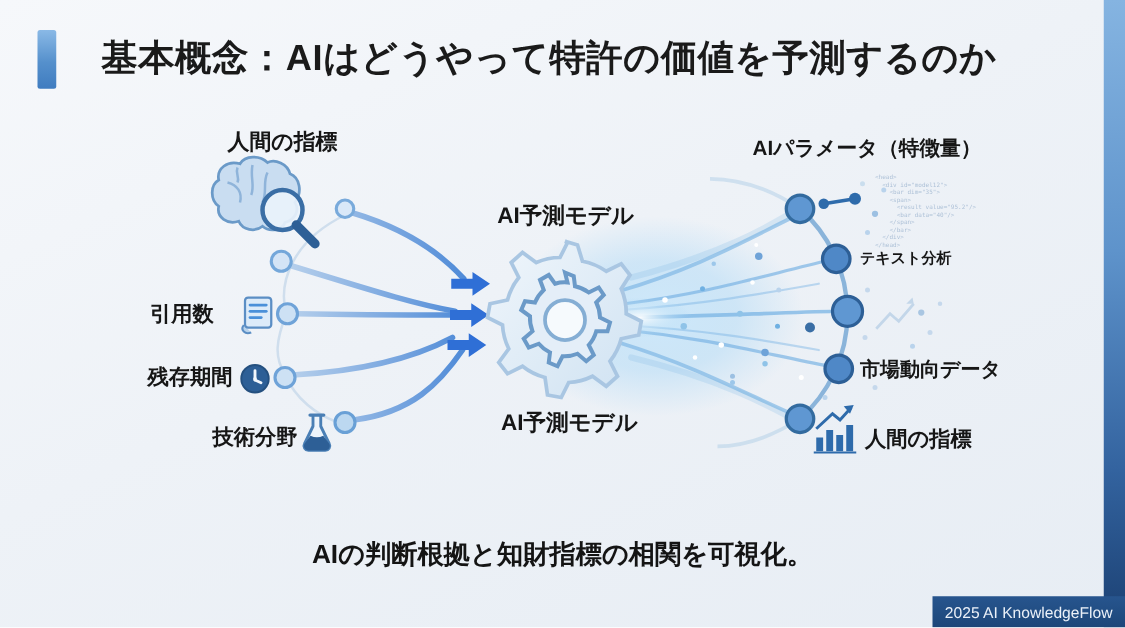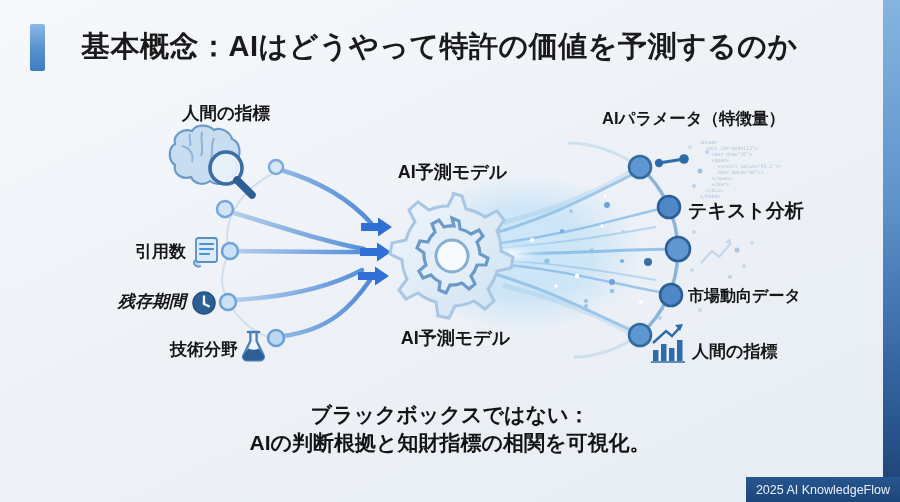--- a/index.html
+++ b/index.html
@@ -20,27 +20,27 @@
     background:linear-gradient(180deg,#8ab9e6 0%,#5590cc 55%,#3f7cc0 100%);
     border-radius:2px;
   }
   .page-title {
     position:absolute; left:62px; top:27px; width:800px;
     font-size:29px; font-weight:bold; color:#1a1a1a; letter-spacing:0.5px;margin-left:19px;
   }
   
   .lbl { position:absolute; font-weight:bold; color:#161616; white-space:nowrap; }
   .lbl-human-header { left:160px; top:101px; width:110px; text-align:right; font-size:17.5px; }
-  .lbl-citations   { left:120px; top:240px; width:66px; text-align:right; font-size:17px; }
-  .lbl-remaining   { left:106px; top:290px; width:80px; text-align:right; font-size:17px;font-style:italic; }
+  .lbl-citations   { left:120px; top:240px; width:66px; text-align:left; font-size:17px; }
+  .lbl-remaining   { left:106px; top:290px; width:80px; text-align:right; font-size:17px; }
   .lbl-techfield   { left:158px; top:338px; width:80px; text-align:right; font-size:17px; }
   .lbl-model-top    { left:390px; top:160px; width:125px; text-align:center; font-size:18px; }
   .lbl-model-bottom { left:393px; top:326px; width:125px; text-align:center; font-size:18px; }
   .lbl-ai-header   { left:602px; top:108px; font-size:16.5px; }
-  .lbl-text-analysis { left:688px; top:198px; font-size:19px; }
+  .lbl-text-analysis { left:688px; top:198px; font-size:12px; }
   .lbl-market      { left:688px; top:286px; font-size:16px; }
   .lbl-competitor  { left:692px; top:340px; font-size:17px; }
   
   .code-snippet {
     position:absolute; left:700px; top:139px; width:130px;
     font-family:"DejaVu Sans Mono","Liberation Mono",monospace;
     font-size:6px; line-height:1.25; color:#a3b9d2; white-space:pre;
     transform:scale(0.8); transform-origin:top left; opacity:0.85;
   }
   
@@ -260,20 +260,19 @@
   &lt;div id="model12"&gt;
     &lt;bar dim="35"&gt;
     &lt;span&gt;
       &lt;result value="95.2"/&gt;
       &lt;bar data="40"/&gt;
     &lt;/span&gt;
     &lt;/bar&gt;
   &lt;/div&gt;
 &lt;/head&gt;</pre>
 
-  <div class="conclusion l1">ブラックボックスではない：</div>
   <div class="conclusion l2">AIの判断根拠と知財指標の相関を可視化。</div>
 
   <div class="footer-box">
     <span>2025 AI KnowledgeFlow</span>
   </div>
 
 </div>
 
 </body></html>

